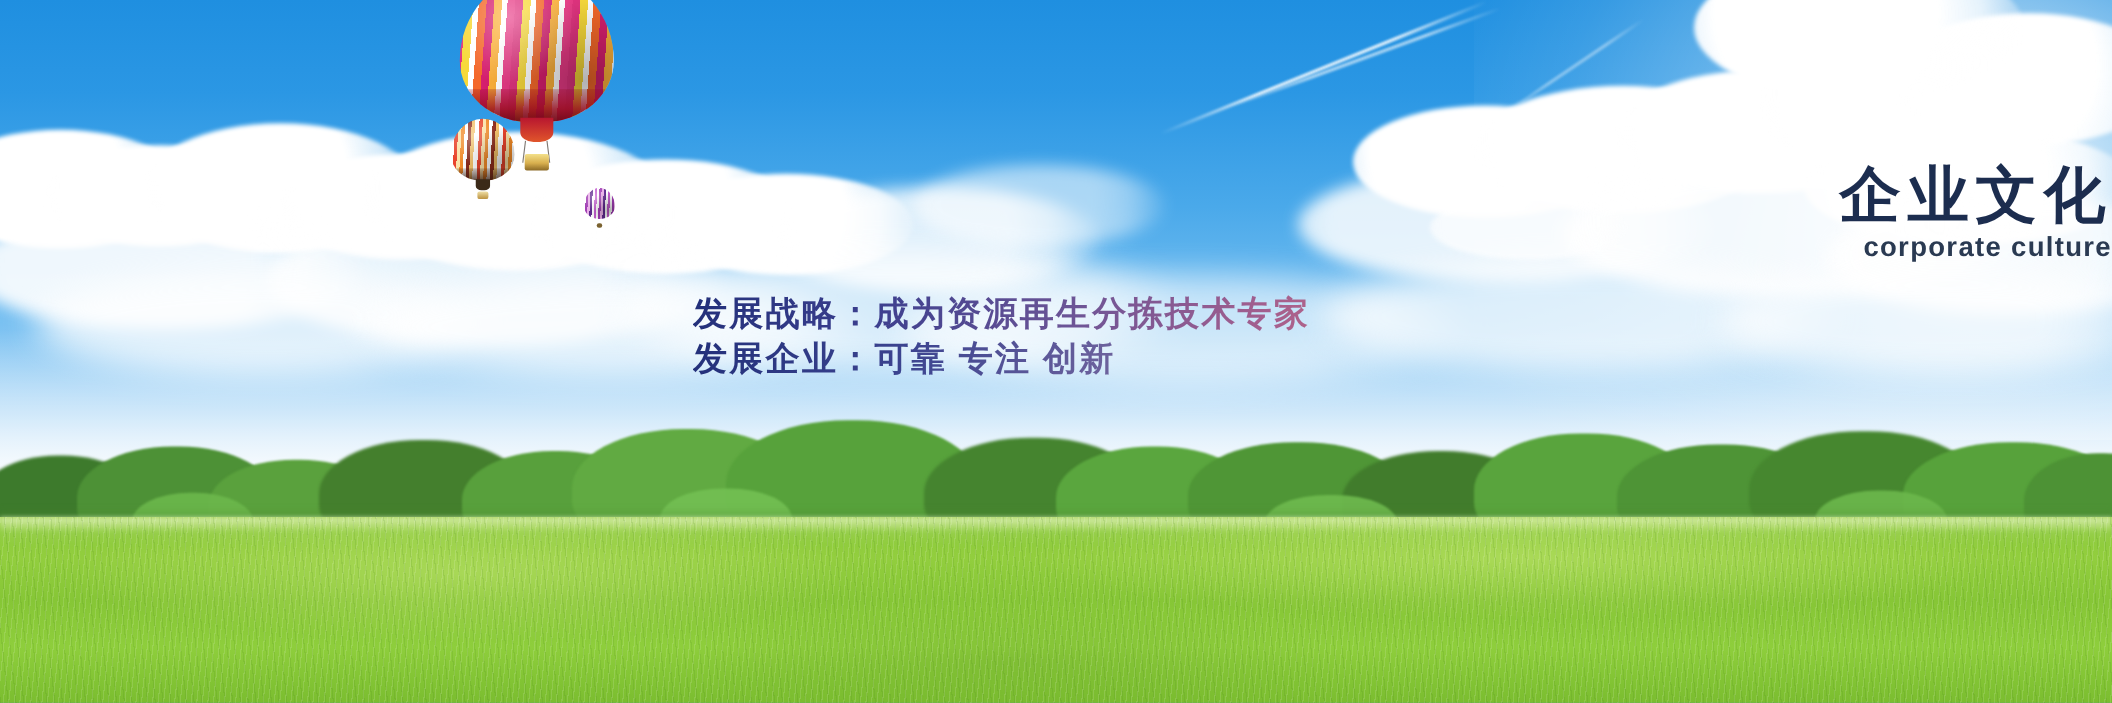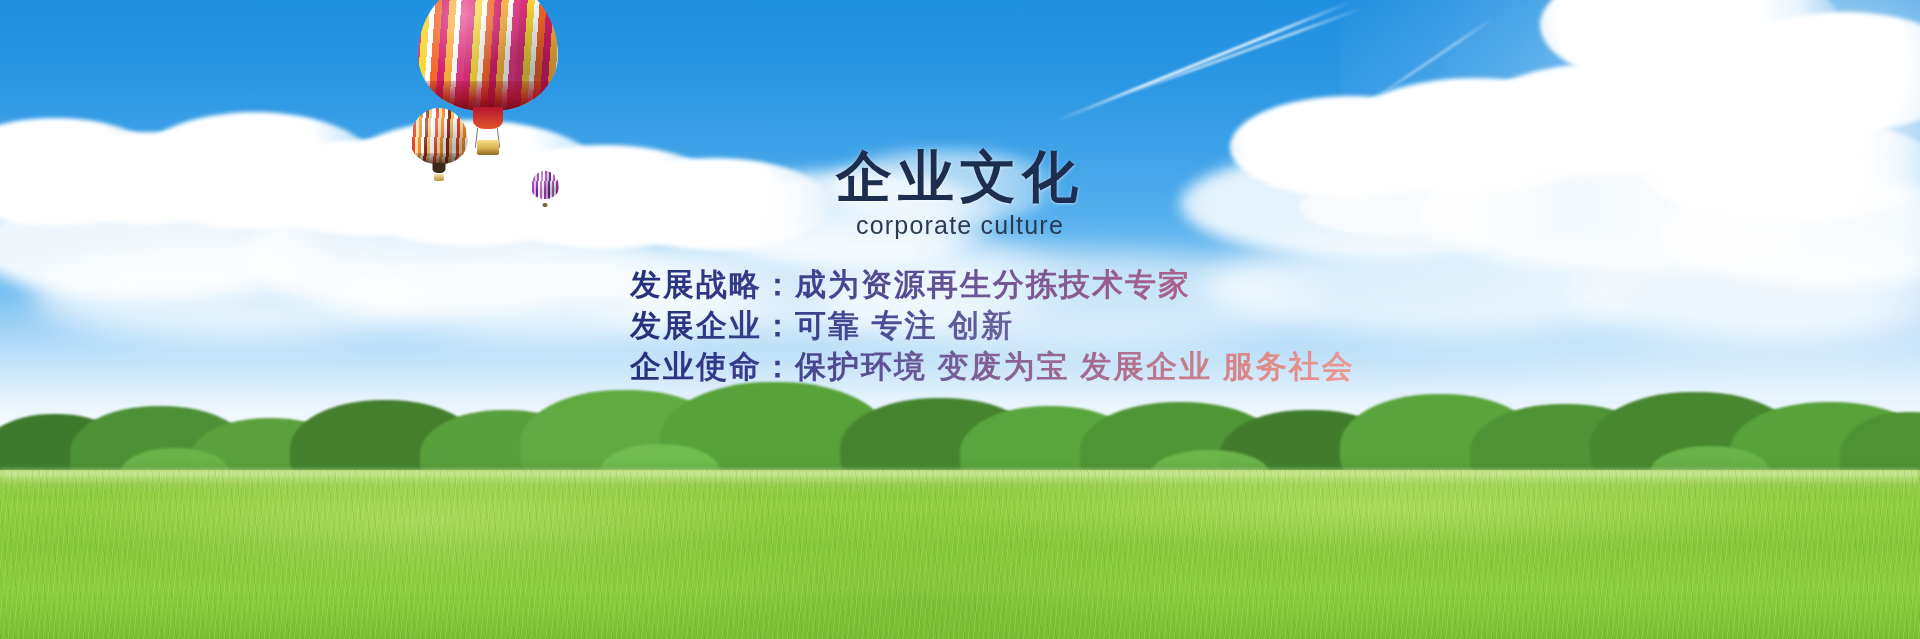--- a/index.html
+++ b/index.html
@@ -141,32 +141,32 @@
   }
   .basket{
     position:absolute; left:50%; transform:translateX(-50%);
     background:#e6c46a; border-radius:2px;
   }
   .rope{ position:absolute; background:rgba(40,30,20,.6); width:1px;}
 
   
   .headings{
     position:absolute; left:0; top:148px; width:1920px;
-    text-align:center; pointer-events:none;
+    text-align:right; pointer-events:none;
   }
   .title-cn{
     font-size:56px; font-weight:bold; letter-spacing:6px;
     color:#1c2d4f;
     text-shadow:0 1px 3px rgba(255,255,255,.55);
     line-height:1.05;
   }
   .title-en{
     margin-top:4px;
     font-size:25px; letter-spacing:1.2px; color:#2a3a52;
-    font-weight:400;
+    font-weight:700;
   }
 
   .statements{
     position:absolute; left:0; top:264px; width:1532px;
     pointer-events:none;
   }
   .stmt{
     font-size:31px; font-weight:bold; letter-spacing:2px;
     line-height:41px;
     white-space:nowrap;
@@ -333,16 +333,15 @@
   </div>
 
   <div class="headings">
     <div class="title-cn">企业文化</div>
     <div class="title-en">corporate culture</div>
   </div>
 
   <div class="statements">
     <div class="stmt stmt-1">发展战略：成为资源再生分拣技术专家</div>
     <div class="stmt stmt-2">发展企业：可靠 专注 创新</div>
-    <div class="stmt stmt-3">企业使命：保护环境 变废为宝 发展企业 服务社会</div>
   </div>
 
 </div>
 
 </body></html>

